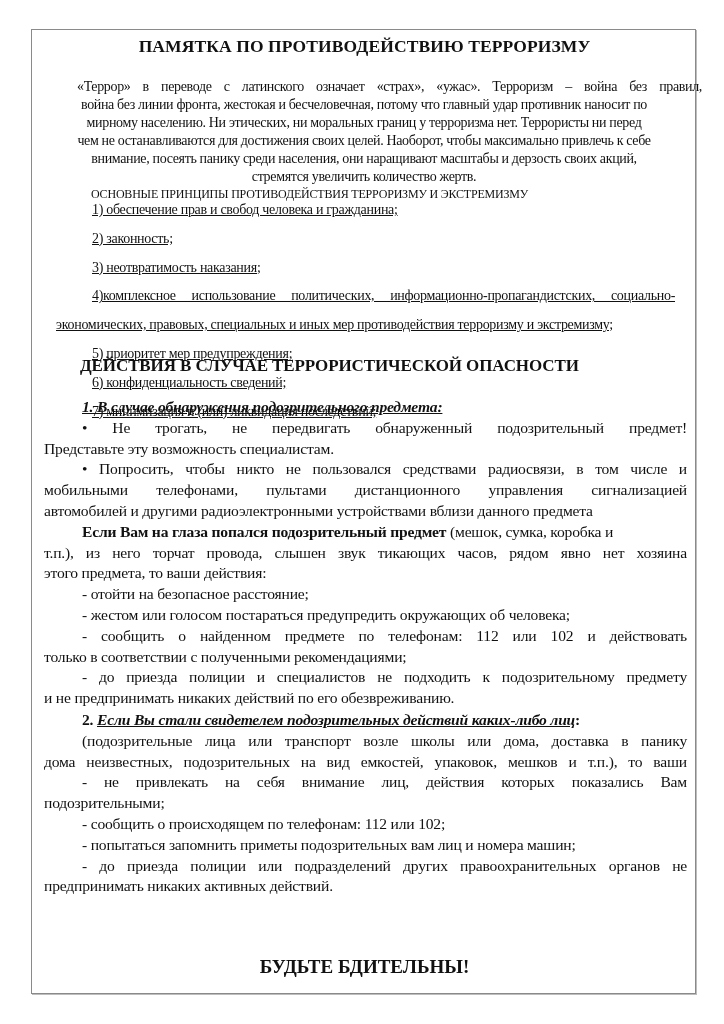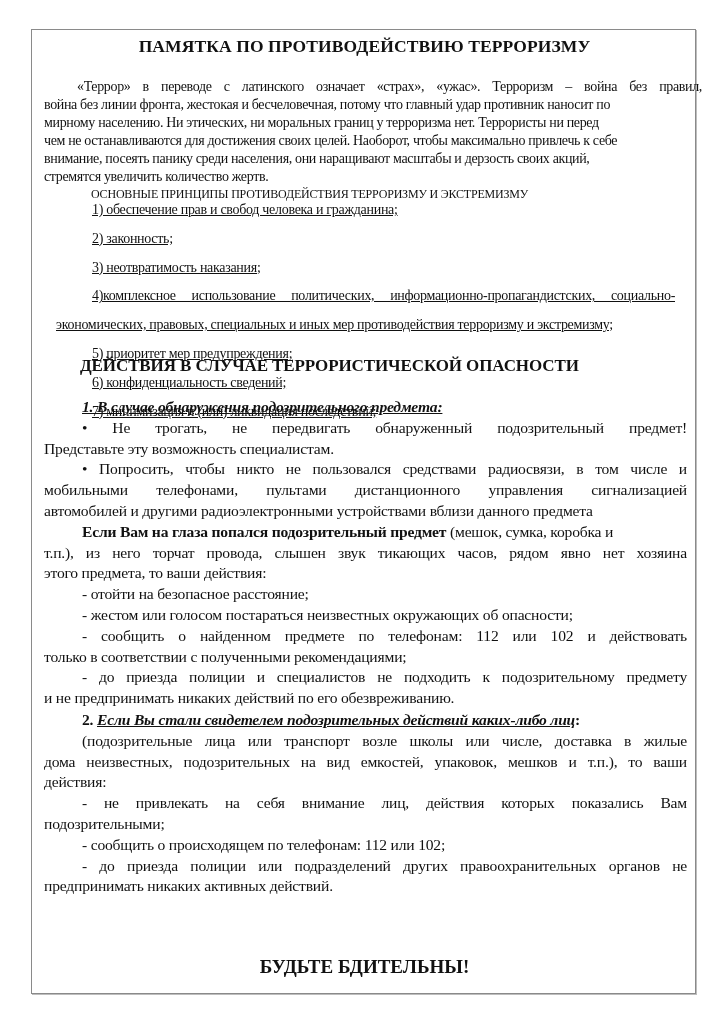--- a/index.html
+++ b/index.html
@@ -3,21 +3,21 @@
 <meta charset="utf-8">
 <style>
   html, body { margin: 0; padding: 0; background: #ffffff; }
   body { width: 724px; height: 1024px; position: relative; overflow: hidden;
          font-family: "Liberation Serif", "DejaVu Serif", serif; color: #111; }
   .frame { position: absolute; left: 31px; top: 29px; width: 663px; height: 963px;
            border: 1px solid #8a8a8a; box-shadow: 1px 1px 0 #bdbdbd; }
   .abs { position: absolute; white-space: nowrap; }
   .title { left: 0; width: 665px; top: 6px; text-align: center; font-weight: bold; font-size: 17.5px; letter-spacing: 0.1px; }
   .intro { left: 12px; width: 640px; top: 26px; font-size: 14px; line-height: 18px; letter-spacing: -0.35px; margin-top: 22px; }
-  .intro p { margin: 0; white-space: nowrap; }
+  .intro p { margin: 0; white-space: nowrap; text-align: center; }
   .intro .ind { padding-left: 33px; }
   .h2 { font-weight: normal; font-size: 12px; letter-spacing: -0.2px; margin-top: 16px; }
   .plist { left: 12px; width: 643px; top: 160px; font-size: 14px; line-height: 16.8px; letter-spacing: -0.3px; }
   .plist p { margin: 12px; white-space: nowrap; text-decoration: underline; }
   .plist .ind { padding-left: 36px; }
   .just { text-align: justify; text-align-last: justify; white-space: normal !important; }
   .h3 { left: 48px; top: 326px; font-weight: bold; font-size: 17px; letter-spacing: -0.1px; }
   .body { left: 12px; width: 643px; font-size: 15.6px; line-height: 20.8px; letter-spacing: -0.2px; }
   .body p { margin: 0; white-space: nowrap; }
   .body .ind { padding-left: 38px; }
@@ -60,34 +60,34 @@
     <p class="ind"><span class="uh">1. В случае обнаружения подозрительного предмета:</span></p>
     <p class="ind just">• Не трогать, не передвигать обнаруженный подозрительный предмет!</p>
     <p>Представьте эту возможность специалистам.</p>
     <p class="ind just">• Попросить, чтобы никто не пользовался средствами радиосвязи, в том числе и</p>
     <p class="just">мобильными телефонами, пультами дистанционного управления сигнализацией</p>
     <p>автомобилей и другими радиоэлектронными устройствами вблизи данного предмета</p>
     <p class="ind"><span class="b">Если Вам на глаза попался подозрительный предмет</span><span> (мешок, сумка, коробка и</span></p>
     <p class="just">т.п.), из него торчат провода, слышен звук тикающих часов, рядом явно нет хозяина</p>
     <p>этого предмета, то ваши действия:</p>
     <p class="ind">-  отойти на безопасное расстояние;</p>
-    <p class="ind">- жестом или голосом постараться неизвестных окружающих об опасности;</p>
+    <p class="ind">- жестом или голосом постараться предупредить окружающих об человека;</p>
     <p class="ind just">- сообщить о найденном предмете по телефонам: 112 или 102 и действовать</p>
     <p>только в соответствии с полученными рекомендациями;</p>
     <p class="ind just">- до приезда полиции и специалистов не подходить к подозрительному предмету</p>
     <p>и не предпринимать никаких действий по его обезвреживанию.</p>
   </div>
 
   <div class="abs body" style="top:680px;">
     <p class="ind"><span class="b">2. </span><span class="uh">Если Вы стали свидетелем подозрительных действий каких-либо лиц</span><span class="b">:</span></p>
-    <p class="ind just">(подозрительные лица или транспорт возле школы или числе, доставка в жилые</p>
+    <p class="ind just">(подозрительные лица или транспорт возле школы или дома, доставка в панику</p>
     <p class="just">дома неизвестных, подозрительных на вид емкостей, упаковок, мешков и т.п.), то ваши</p>
-    <p>действия:</p>
     <p class="ind just">- не привлекать на себя внимание лиц, действия которых показались Вам</p>
     <p>подозрительными;</p>
     <p class="ind">-  сообщить о происходящем по телефонам: 112 или 102;</p>
+    <p class="ind">-  попытаться запомнить приметы подозрительных вам лиц и номера машин;</p>
     <p class="ind just">- до приезда полиции или подразделений других правоохранительных органов не</p>
     <p>предпринимать никаких активных действий.</p>
   </div>
 
   <div class="abs footer">БУДЬТЕ БДИТЕЛЬНЫ!</div>
 
 </div>
 
 </body></html>

